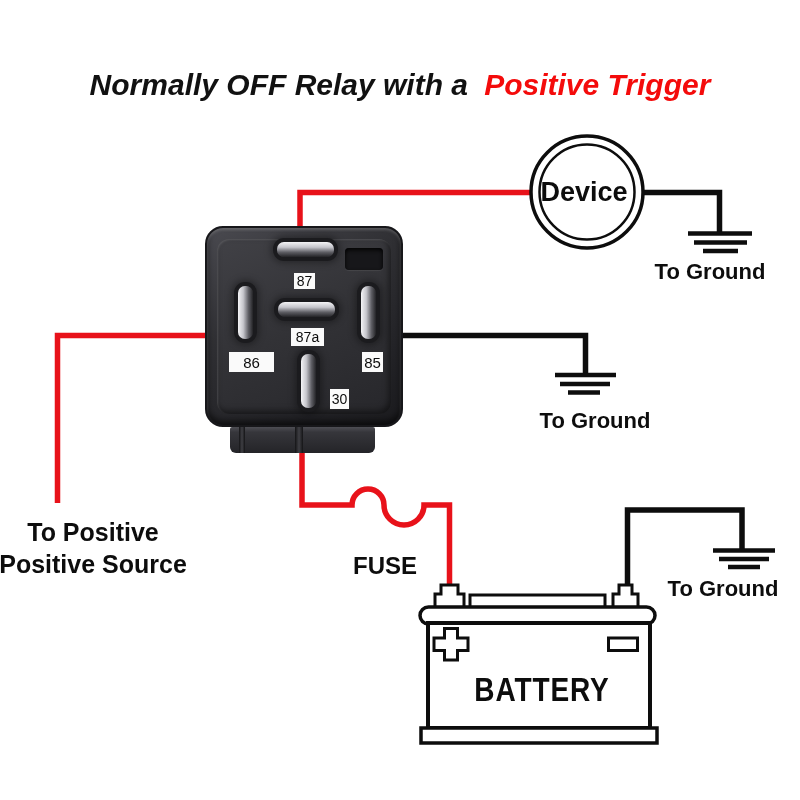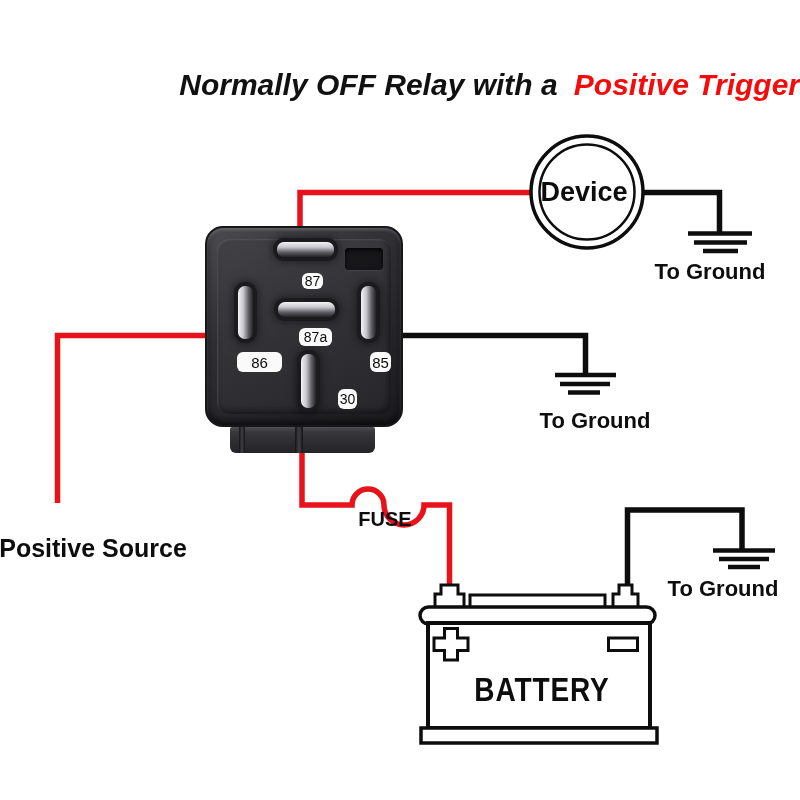--- a/index.html
+++ b/index.html
@@ -11,29 +11,29 @@
   #wires-svg { position:absolute; left:0; top:0; width:800px; height:800px; }
 
   .wire { fill:none; stroke-width:5.5px; stroke-linejoin:miter; }
   .wire-red { stroke:var(--wire-red,#e8121a); }
   .wire-black { stroke:var(--wire-black,#0d0d0d); }
   .gnd { stroke:var(--wire-black,#0d0d0d); stroke-width:4.5px; }
   .outl { fill:#ffffff; stroke:var(--wire-black,#0d0d0d); }
 
   
   .lbl { position:absolute; transform:translate(-50%,-50%); font-weight:bold; white-space:nowrap; color:#0d0d0d; }
-  .title { position:absolute; top:85px; left:0; width:800px; text-align:right;
+  .title { position:absolute; top:85px; left:0; width:800px; text-align:center;
            font-size:30px; font-weight:bold; font-style:italic; transform:translateY(-50%); }
   .title .t-black { color:var(--title-black,#111); }
   .title .t-red { color:var(--title-red,#f40b0b); margin-left:0.26em; }
   #device-label { left:584px; top:192px; font-size:27px; }
   #ground-label-1 { left:710px; top:272px; font-size:22px; }
   #ground-label-2 { left:595px; top:421px; font-size:22px; }
   #ground-label-3 { left:723px; top:589px; font-size:22px; }
-  #fuse-label { left:385px; top:519px; font-size:20px; }
+  #fuse-label { left:385px; top:566px; font-size:24px; }
   #battery-label { left:542px; top:690px; font-size:33px; letter-spacing:1px;
                    transform:translate(-50%,-50%) scaleX(0.85); }
   #trigger-label { left:93px; top:548px; font-size:25px; line-height:32px; text-align:center; }
 
   
   #relay {
     position:absolute; left:205px; top:226px; width:198px; height:201px;
     border-radius:18px; border:2px solid #17171a;
     background:linear-gradient(150deg,#4a4a50 0%,#303034 38%,#232327 75%,#1b1b1e 100%);
     box-shadow:inset 0 2px 3px rgba(255,255,255,0.20), inset 0 -4px 7px rgba(0,0,0,0.65);
@@ -61,23 +61,23 @@
   #pin-87  { left:70px;  top:14px;  width:57px; height:15px; }
   #pin-87a { left:71px;  top:74px;  width:57px; height:15px; }
   #pin-86  { left:31px;  top:58px;  width:15px; height:53px; }
   #pin-85  { left:154px; top:58px;  width:15px; height:53px; }
   #pin-30  { left:94px;  top:126px; width:15px; height:54px; }
   #relay-window {
     position:absolute; left:138px; top:20px; width:38px; height:22px; border-radius:4px;
     background:#17171a;
     box-shadow:inset 0 2px 4px rgba(0,0,0,0.95), 0 1px 1px rgba(255,255,255,0.08);
   }
-  .chip { position:absolute; background:#fafafa; color:#0c0c0c; border-radius:6px;
+  .chip { position:absolute; background:#fafafa; color:#0c0c0c; border-radius:0;
           display:flex; align-items:center; justify-content:center;
-          font-size:14px; line-height:1;margin-left:8px; }
+          font-size:14px; line-height:1; }
   #chip-87  { left:87px;  top:45px;  width:21px; height:16px; }
   #chip-87a { left:84px;  top:100px; width:33px; height:18px; }
   #chip-86  { left:22px;  top:124px; width:45px; height:20px; font-size:15px; }
   #chip-85  { left:155px; top:124px; width:21px; height:20px; font-size:15px; }
   #chip-30  { left:123px; top:161px; width:19px; height:20px; }
 </style>
 </head>
 <body>
 
 <div id="stage">
@@ -156,16 +156,17 @@
     <span class="t-red">Positive Trigger</span>
   </div>
 
   <div class="lbl" id="device-label">Device</div>
   <div class="lbl" id="ground-label-1">To Ground</div>
   <div class="lbl" id="ground-label-2">To Ground</div>
   <div class="lbl" id="ground-label-3">To Ground</div>
   <div class="lbl" id="fuse-label">FUSE</div>
   <div class="lbl" id="battery-label">BATTERY</div>
   <div class="lbl" id="trigger-label">
+    <div>To Positive</div>
     <div>Positive Source</div>
   </div>
 
 </div>
 
 </body></html>

